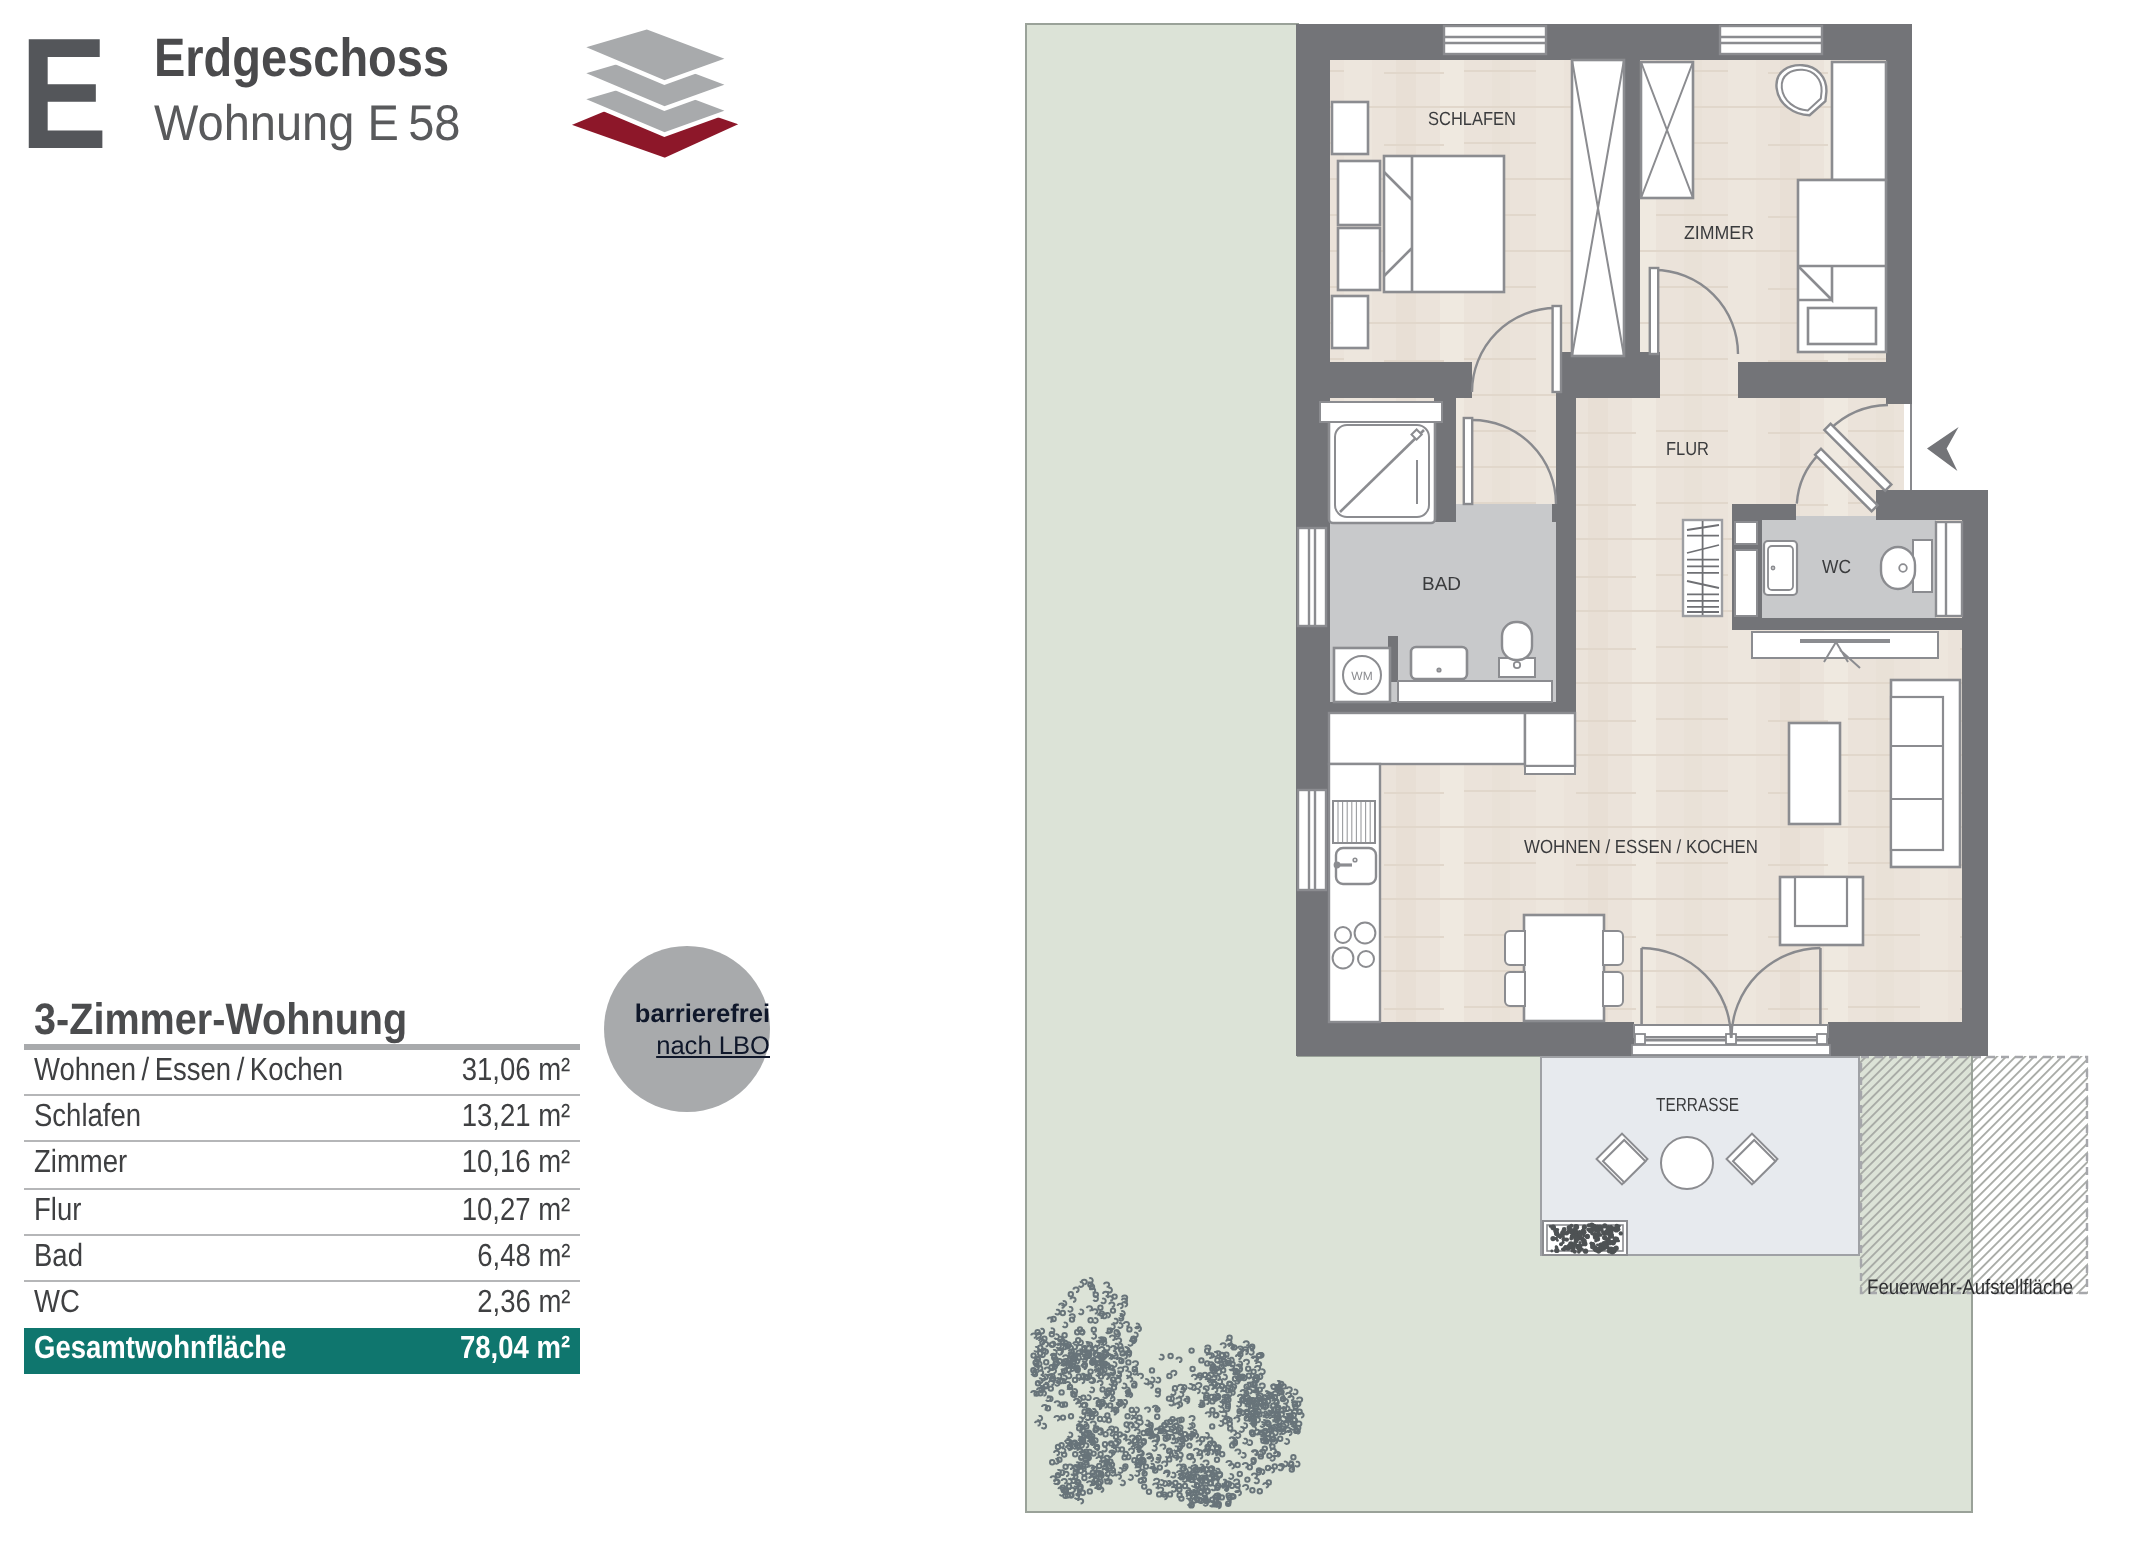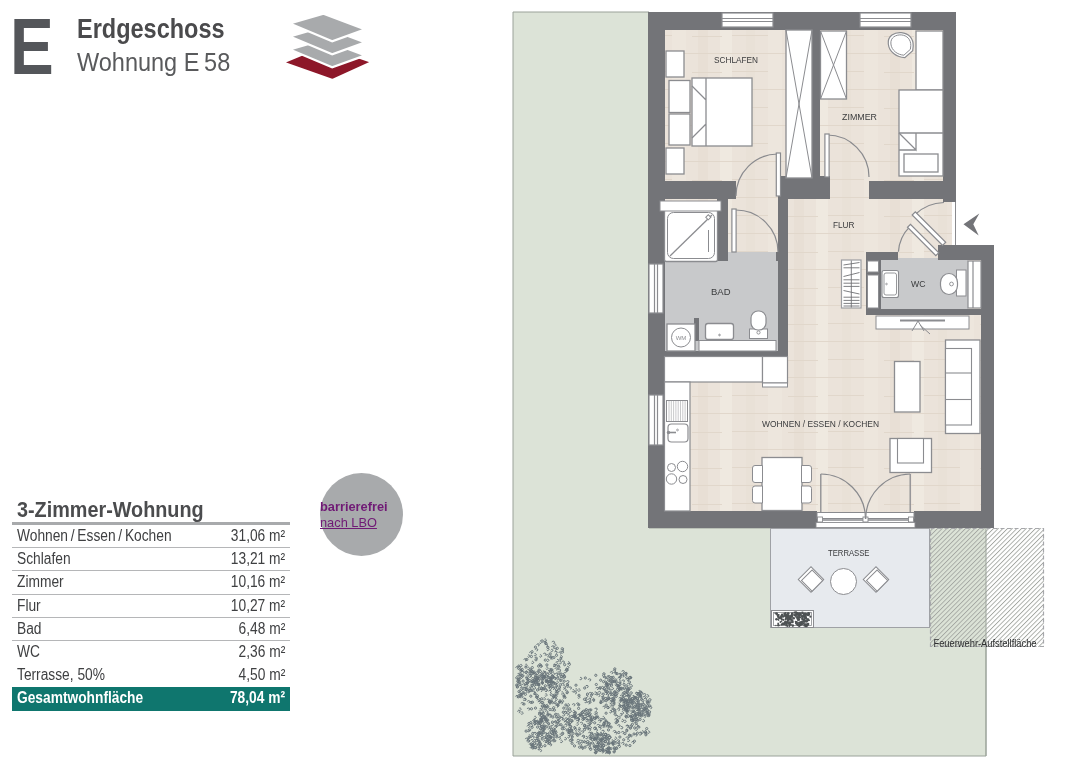--- a/index.html
+++ b/index.html
@@ -1871,27 +1871,23 @@
         <span class="v">10,27 m²</span>
       </div>
 <div class="r">
         <span class="l">Bad</span>
         <span class="v">6,48 m²</span>
       </div>
 <div class="r noline">
         <span class="l">WC</span>
         <span class="v">2,36 m²</span>
       </div>
-<div class="r noline">
-        <span class="l">Terrasse, 50%</span>
-        <span class="v">4,50 m²</span>
-      </div>
 <div class="r red">
         <span class="l">Gesamtwohnfläche</span>
         <span class="v">78,04 m²</span>
       </div>
 </div>
 
-<div class="abs" style="left:320px;top:473px;width:83px;height:83px;border-radius:50%;background:#a8aaac;color:#701a75;text-align:left;font-size:12.8px;">
+<div class="abs" style="left:302px;top:473px;width:83px;height:83px;border-radius:50%;background:#a8aaac;color:#0f172a;text-align:right;font-size:12.8px;">
 <div style="margin-top:26px;font-weight:bold;line-height:16px;">barrierefrei</div>
 <div style="line-height:16px;text-decoration:underline;">nach LBO</div>
 </div>
 </div>
 
 </body></html>

